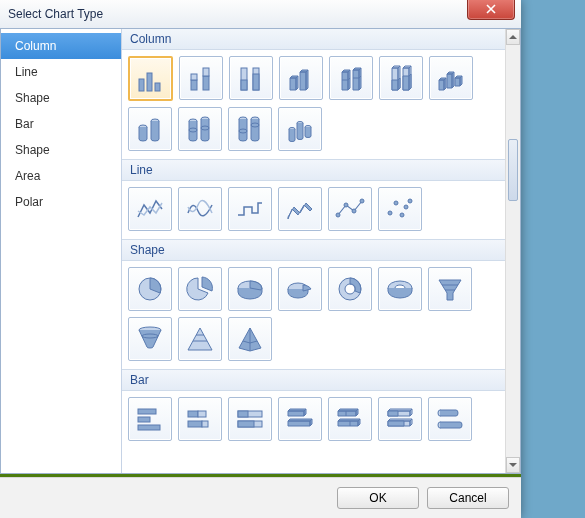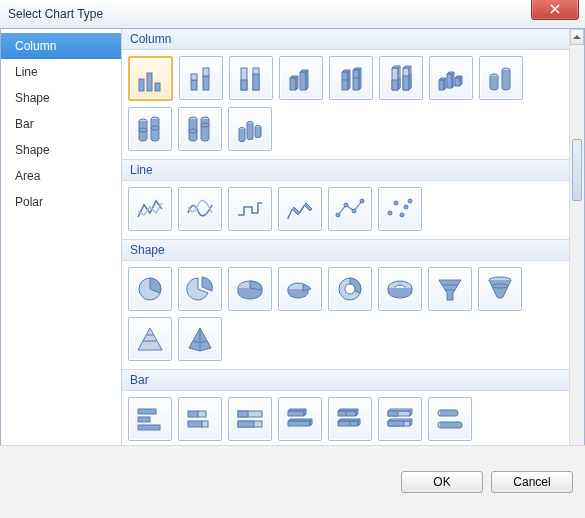--- a/index.html
+++ b/index.html
@@ -1,37 +1,37 @@
 <!DOCTYPE html>
 <html><head>
 <meta charset="utf-8">
 <style>
   html,body{margin:0;padding:0;font-family:"Segoe UI",Tahoma,sans-serif;font-size:12px;background:#6FA8C9;}
-  .window{width:585px;height:518px;background:#4d7c0f;box-shadow:0 0 10px rgba(0,0,0,.4);position:relative;overflow:hidden;}
+  .window{width:521px;height:518px;background:#4d7c0f;box-shadow:0 0 10px rgba(0,0,0,.4);position:relative;overflow:hidden;}
   .titlebar{height:28px;background:linear-gradient(#fdfdfd,#e9eef4);border-bottom:1px solid #c9d5e4;display:flex;align-items:center;padding:0 0 0 8px;position:relative;}
   .titlebar-text{color:#203050;}
   .close-btn{position:absolute;top:-1px;right:6px;width:46px;height:20px;background:linear-gradient(#e67a71,#c9463b);border:1px solid #8d2e25;border-top:none;border-radius:0 0 4px 4px;display:flex;align-items:center;justify-content:center;box-shadow:inset 0 0 0 1px rgba(255,255,255,.25);}
   .close-btn svg{width:10px;height:10px;}
   .body{position:absolute;top:28px;left:0;right:0;bottom:44px;border:1px solid #9fb4cf;margin:0;display:flex;background:#fff;}
   .sidebar{width:120px;border-right:1px solid #c6d3e6;padding-top:4px;}
   .side-item{height:26px;line-height:26px;padding-left:14px;color:#333;cursor:default;}
   .side-item.sel{background:linear-gradient(#5ea6ea,#3b8ddc);color:#fff;}
   .main{flex:1;position:relative;overflow:hidden;}
   .scroll{position:absolute;top:0;left:0;right:14px;bottom:0;overflow:hidden;}
   .group-hdr{background:linear-gradient(#f2f6fb,#e4ecf6);border-top:1px solid #cfdbea;border-bottom:1px solid #cfdbea;color:#2a4f8f;padding:3px 8px;font-weight:400;}
   .group-hdr:first-child{border-top:none;}
   .icons{padding:6px 6px 8px 6px;display:flex;flex-wrap:wrap;gap:6px;}
   .chart-btn{width:42px;height:42px;border:1px solid #a9bdd8;border-radius:2px;background:linear-gradient(#fdfefe,#eef3fa);display:flex;align-items:center;justify-content:center;box-shadow:inset 0 0 0 1px #fff;}
   .chart-btn.sel{border:2px solid #f0b84f;background:linear-gradient(#fff9ec,#fdeecb);width:41px;height:41px;}
   .chart-btn svg{width:32px;height:32px;}
   .scrollbar{position:absolute;top:0;right:0;bottom:0;width:14px;background:#f0f0f0;border-left:1px solid #dcdcdc;}
   .sb-btn{height:14px;background:linear-gradient(#f9f9f9,#e6e6e6);border:1px solid #c8c8c8;display:flex;align-items:center;justify-content:center;}
   .sb-thumb{position:absolute;left:2px;right:2px;top:110px;height:60px;background:linear-gradient(#e8eef6,#cdd9ea);border:1px solid #9fb4cf;border-radius:2px;}
   .sb-btn.bot{position:absolute;bottom:0;left:0;right:0;}
-  .footer{position:absolute;left:0;right:0;bottom:0;height:40px;background:#f2f2f2;border-top:1px solid #d8d8d8;display:flex;align-items:center;justify-content:flex-end;padding:16px 12px;gap:8px;}
+  .footer{position:absolute;left:0;right:0;bottom:0;height:40px;background:#f2f2f2;border-top:1px solid #d8d8d8;display:flex;align-items:center;justify-content:flex-end;padding:0 12px;gap:8px;}
   .btn{min-width:82px;height:22px;border:1px solid #a7a7a7;border-radius:3px;background:linear-gradient(#fefefe,#e7e7e7);font-family:inherit;font-size:12px;cursor:default;}
   .arrow{width:0;height:0;border-left:4px solid transparent;border-right:4px solid transparent;}
 </style>
 </head>
 <body>
 
 <div class="window">
 
   <div class="titlebar">
     <span class="titlebar-text">Select Chart Type</span>

